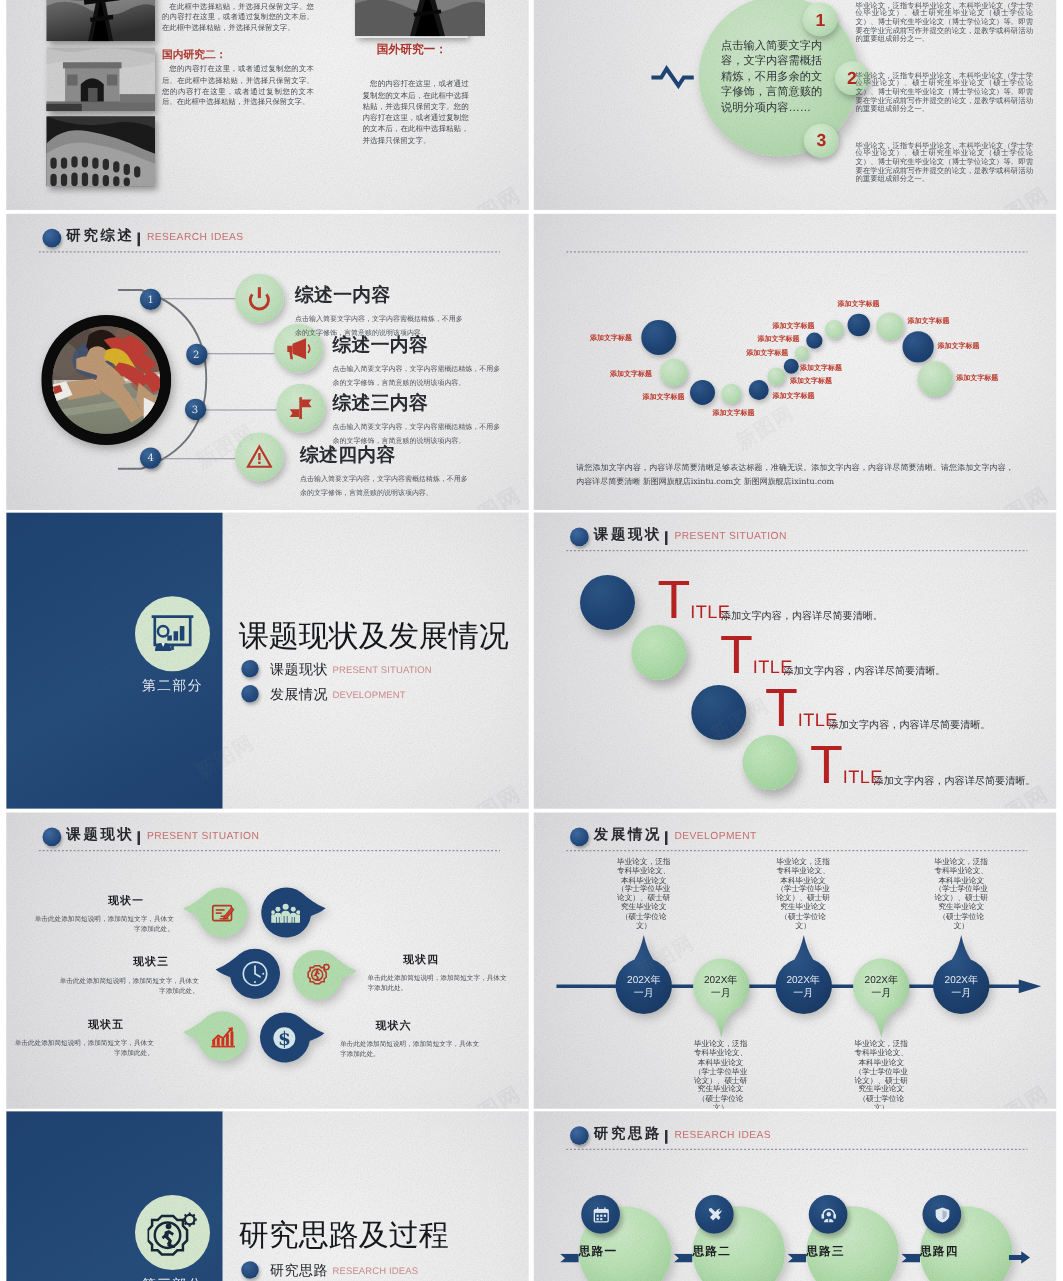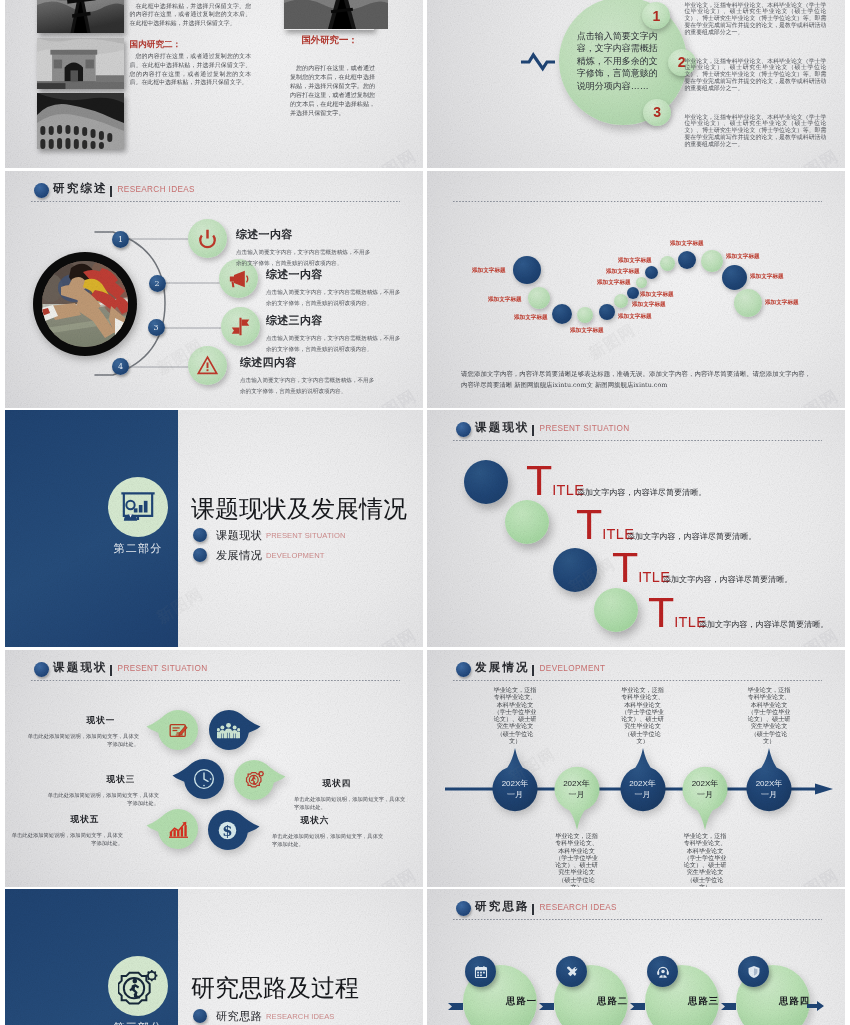--- a/index.html
+++ b/index.html
@@ -88,21 +88,21 @@
     font-family:"DejaVu Serif",serif;}
   .n1{left:107px;top:60px;} .n2{left:143.5px;top:103.5px;}
   .n3{left:142.5px;top:148px;} .n4{left:107px;top:186.5px;}
   .s3-ic{position:absolute;width:39px;height:39px;border-radius:50%;
     background:radial-gradient(circle at 40% 33%, #d5ecd1 0%, #c4e4c0 50%, #aad7a8 100%);
     box-shadow:2px 3px 5px rgba(0,0,0,.22);
     display:flex;align-items:center;justify-content:center;}
   .i1{left:183px;top:48px;} .i2{left:214px;top:88px;}
   .i3{left:216px;top:136px;} .i4{left:183px;top:175px;}
   .s3-txt{position:absolute;width:137px;}
-  .s3-h{font-size:11px;font-weight:700;color:#2a2c31;letter-spacing:.3px;margin-bottom:5px;
+  .s3-h{font-size:15px;font-weight:700;color:#2a2c31;letter-spacing:.3px;margin-bottom:5px;
     font-family:"Liberation Sans",sans-serif;}
   .s3-b{font-size:5.6px;line-height:10.5px;color:#52555b;font-family:"Liberation Sans",sans-serif;}
   .t1{left:231px;top:56px;} .t2{left:261px;top:96px;}
   .t3{left:261px;top:142px;} .t4{left:235px;top:184px;}
 
   
   .s4-stage{position:absolute;left:0;top:0px;width:418px;height:200px;}
   .s4-c{position:absolute;border-radius:50%;box-shadow:1px 2px 4px rgba(0,0,0,.25);}
   .s4-c.nv{background:radial-gradient(circle at 35% 28%, #2f5a8d 0%, #1f4576 55%, #173a66 100%);}
   .s4-c.gr{background:radial-gradient(circle at 38% 30%, #d4ecd0 0%, #bfe2bb 50%, #a2d2a0 100%);}
@@ -157,22 +157,22 @@
   .bub.tr .ic{margin-right:13px;}
   .b-1{left:140px;top:59px;} .b-2{left:203px;top:59px;}
   .b-3{left:165.5px;top:107.5px;} .b-4{left:228px;top:108.5px;}
   .b-5{left:140px;top:158px;} .b-6{left:202px;top:159px;}
   .s7-t{position:absolute;width:112px;}
   .s7-h{font-size:8.6px;font-weight:700;color:#1d1f24;letter-spacing:1px;margin-bottom:5px;
     font-family:"Liberation Sans",sans-serif;text-align:center;}
   .s7-b{font-size:5.3px;line-height:8.2px;color:#4c4f55;font-family:"Liberation Sans",sans-serif;}
   .st1{left:22px;top:65px;} .st1 .s7-b{text-align:right;} .st1 .s7-h{padding-left:36px;}
   .st2{left:267px;top:66px;} .st2 .s7-b{text-align:left;} .st2 .s7-h{padding-right:26px;}
-  .st3{left:42px;top:124px;} .st3 .s7-b{text-align:right;} .st3 .s7-h{padding-left:36px;}
-  .st4{left:289px;top:128px;} .st4 .s7-b{text-align:left;} .st4 .s7-h{padding-right:26px;}
+  .st3{left:42px;top:114px;} .st3 .s7-b{text-align:right;} .st3 .s7-h{padding-left:36px;}
+  .st4{left:289px;top:112px;} .st4 .s7-b{text-align:left;} .st4 .s7-h{padding-right:26px;}
   .st5{left:6px;top:164px;} .st5 .s7-b{text-align:right;} .st5 .s7-h{padding-left:36px;}
   .st6{left:267px;top:165px;} .st6 .s7-b{text-align:left;} .st6 .s7-h{padding-right:26px;}
 
   
   .s8-axis{position:absolute;left:18px;top:133px;}
   .s8-stage{position:absolute;left:0;top:0;width:418px;height:237px;}
   .s8-node{position:absolute;width:48px;height:80px;
     display:flex;flex-direction:column;align-items:center;justify-content:center;
     filter:drop-shadow(2px 3px 4px rgba(0,0,0,.22));font-family:"Liberation Sans",sans-serif;}
   .s8-node .pin{position:absolute;left:0;top:0;}
@@ -189,21 +189,21 @@
   
   .s10-stage{position:absolute;left:0;top:0;width:418px;height:237px;}
   .s10-g{position:absolute;width:74px;height:74px;}
   .s10-ball{position:absolute;left:0;top:0;width:74px;height:74px;border-radius:50%;
     background:radial-gradient(circle at 42% 26%, #cfecca 0%, #bde4b7 42%, #98cc94 100%);
     box-shadow:3px 4px 7px rgba(0,0,0,.16);}
   .s10-badge{position:absolute;left:2.4px;top:-8.8px;width:31px;height:31px;border-radius:50%;
     background:radial-gradient(circle at 38% 28%, #2d5789 0%, #1f4576 55%, #1a3b66 100%);
     box-shadow:2px 3px 4px rgba(0,0,0,.28);
     display:flex;align-items:center;justify-content:center;}
-  .s10-lab{position:absolute;left:0;top:30px;width:74px;text-align:right;font-size:9.3px;
+  .s10-lab{position:absolute;left:0;top:30px;width:74px;text-align:left;font-size:9.3px;
     font-weight:700;color:#1c1e23;font-family:"Liberation Sans",sans-serif;letter-spacing:1px;}
   .g1{left:36px;top:76px;} .g2{left:127px;top:76px;}
   .g3{left:218px;top:76px;} .g4{left:309px;top:76px;}
   .s8-arrowsmall{position:absolute;top:114px;}
   .a1{left:21px;} .a2{left:112px;} .a3{left:203px;} .a4{left:294px;} .a5{left:380px;top:112px;}
 </style>
 </head>
 <body>
 
 <svg width="0" height="0" style="position:absolute" aria-hidden="true">

